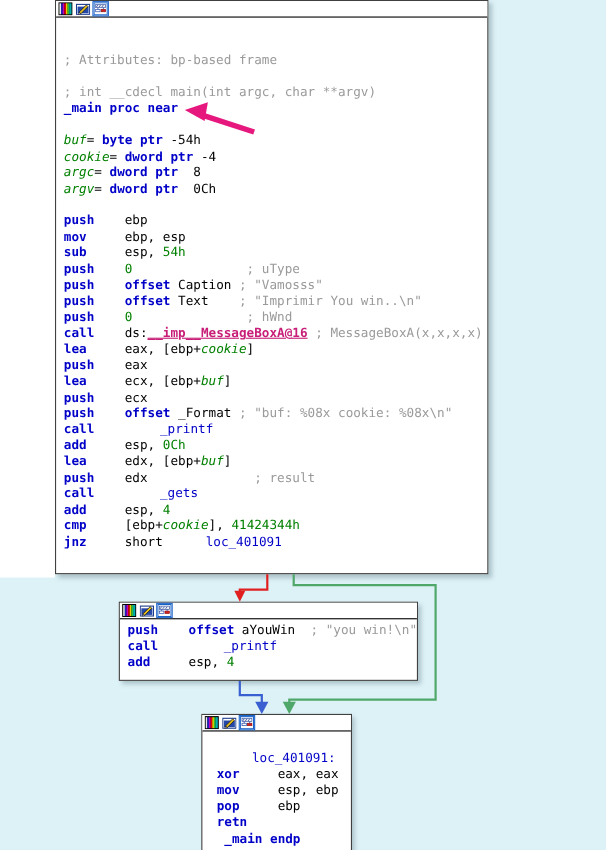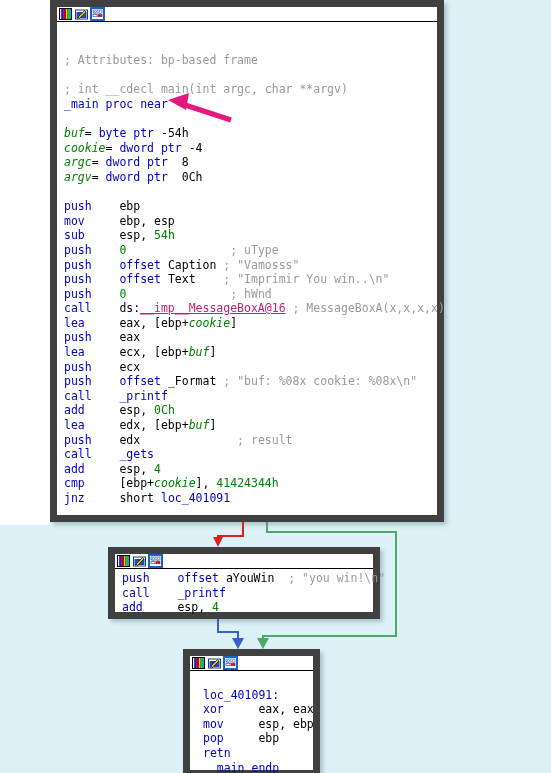--- a/index.html
+++ b/index.html
@@ -16,21 +16,21 @@
     background:#ffffff;
   }
   .graph-canvas{
     position:absolute;left:0;top:0;width:551px;height:773px;
   }
 
   
   .node{
     position:absolute;
     background:#ffffff;
-    border:7px solid #404040;
+    border:1px solid #404040;
     box-sizing:border-box;
     box-shadow:3px 3px 4px rgba(80,110,120,.35);
   }
   .node-titlebar{
     height:15px;
     border-bottom:1px solid #000000;
     background:#ffffff;
     display:flex;
     align-items:center;
     padding-left:2px;
@@ -44,27 +44,27 @@
     white-space:pre;
     color:#000;
   }
 
   
   .ticon{width:13px;height:12px;display:block;flex:0 0 auto;}
   .ticon.sel{outline:1px solid #1a63c8;outline-offset:0px;}
 
   
   .ln{display:block;height:14.6px;}
-  .mn{color:#0000c8;}            
+  .mn{color:#0000c8;font-weight:bold;}            
   .rg{color:#000000;}            
   .num{color:#008000;}           
   .var{color:#008000;font-style:italic;}           
   .cmt{color:#9a9a9a;}           
-  .lbl{color:#0000c8;}
-  .api-hi{color:#c81e78;text-decoration:underline;}
+  .lbl{color:#0000c8;margin-left:32px;}
+  .api-hi{color:#c81e78;text-decoration:underline;font-weight:bold;}
   .pad{color:transparent;}
 
   
   .edges{position:absolute;left:0;top:0;width:551px;height:773px;pointer-events:none;}
 
   
   .annot{position:absolute;left:0;top:0;width:551px;height:773px;pointer-events:none;}
 </style>
 </head>
 <body>

